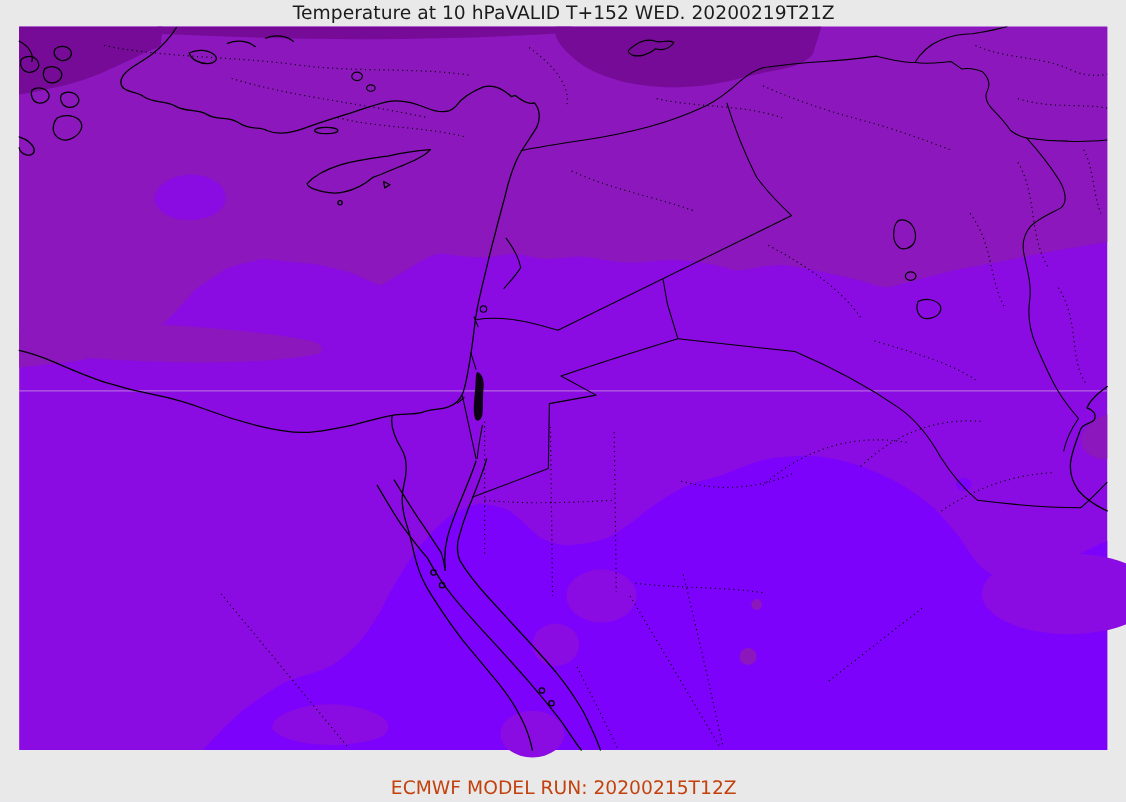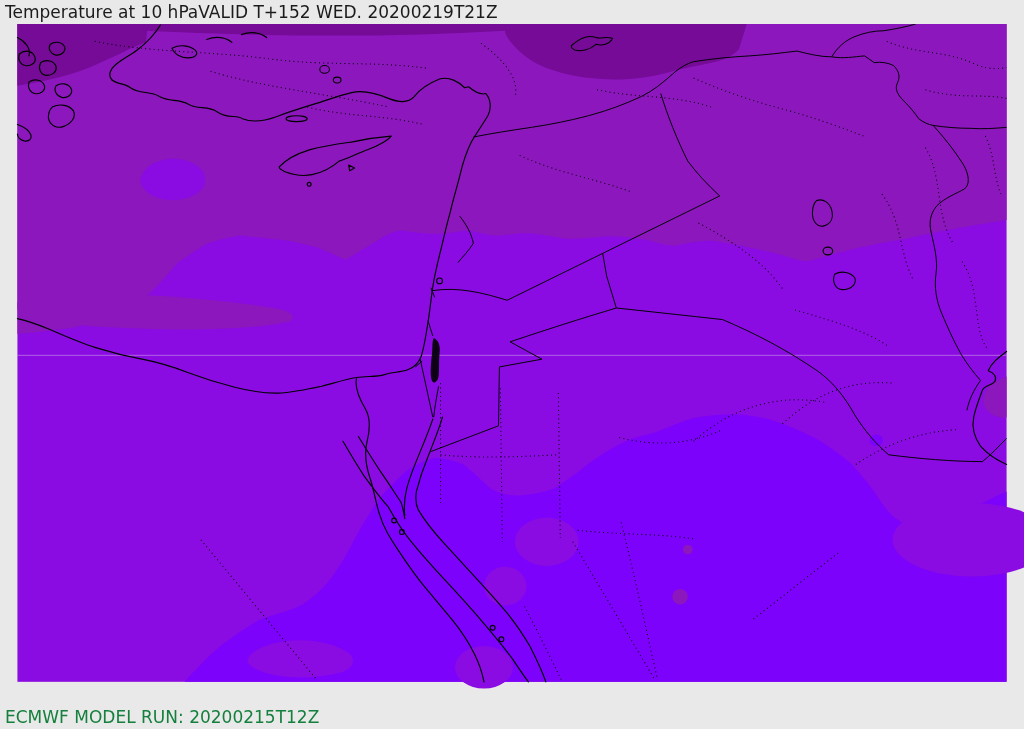--- a/index.html
+++ b/index.html
@@ -4,21 +4,21 @@
 <style>
   html,body{margin:0;padding:0;}
   body{
     width:1024px;height:729px;position:relative;overflow:hidden;
     font-family:"DejaVu Sans","Liberation Sans",sans-serif;
     background:#e9e9e9;
   }
   .bar{
     position:absolute;left:0;width:1024px;height:24px;
     background:#e9e9e9;color:#1b1b1b;font-size:17px;line-height:24px;
-    display:flex;justify-content:flex-start;align-items:center;
+    display:flex;justify-content:center;align-items:center;
     box-sizing:border-box;padding:0 4px 0 5px;white-space:nowrap;
   }
   #topbar{top:0;}
   #bottombar{top:705px;}
   #mapwrap{position:absolute;top:24px;left:0;width:1024px;height:681px;}
   svg{display:block;}
 </style>
 </head>
 <body>
 
@@ -184,15 +184,15 @@
     <path d="M762,640 C793,616 823,592 852,570"></path>
     <path d="M700,456 C738,422 786,406 838,416"></path>
     <path d="M792,438 C828,404 868,392 908,396"></path>
     <path d="M868,480 C900,458 936,446 972,444"></path>
     <path d="M580,548 C620,553 660,551 700,557"></path>
     <path d="M623,452 C660,462 697,459 730,444"></path>
   </g>
 </svg>
 </div>
 
-<div class="bar" id="bottombar" style="background: rgb(233, 233, 233); color: #15803d;">
+<div class="bar" id="bottombar" style="background: rgb(233, 233, 233); color: #c2410c;">
   <span>ECMWF MODEL RUN: 20200215T12Z</span>
 </div>
 
 </body></html>

